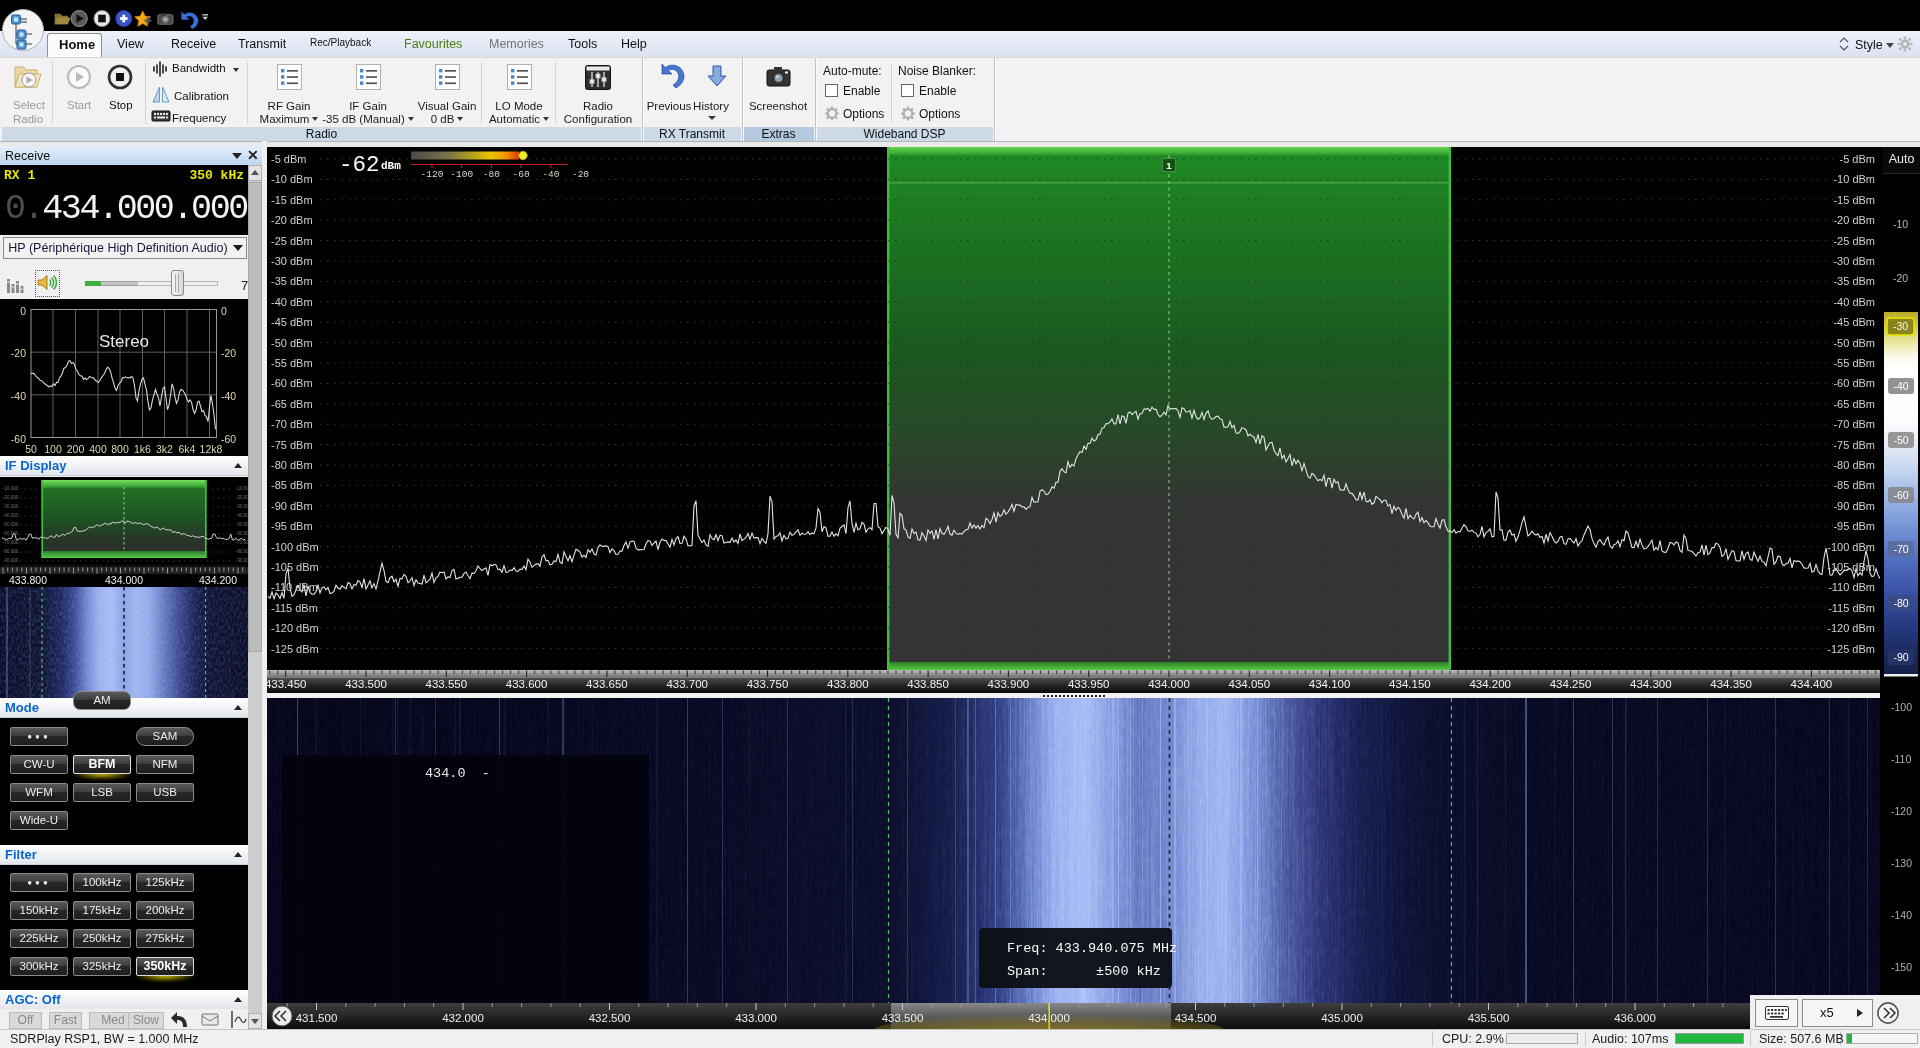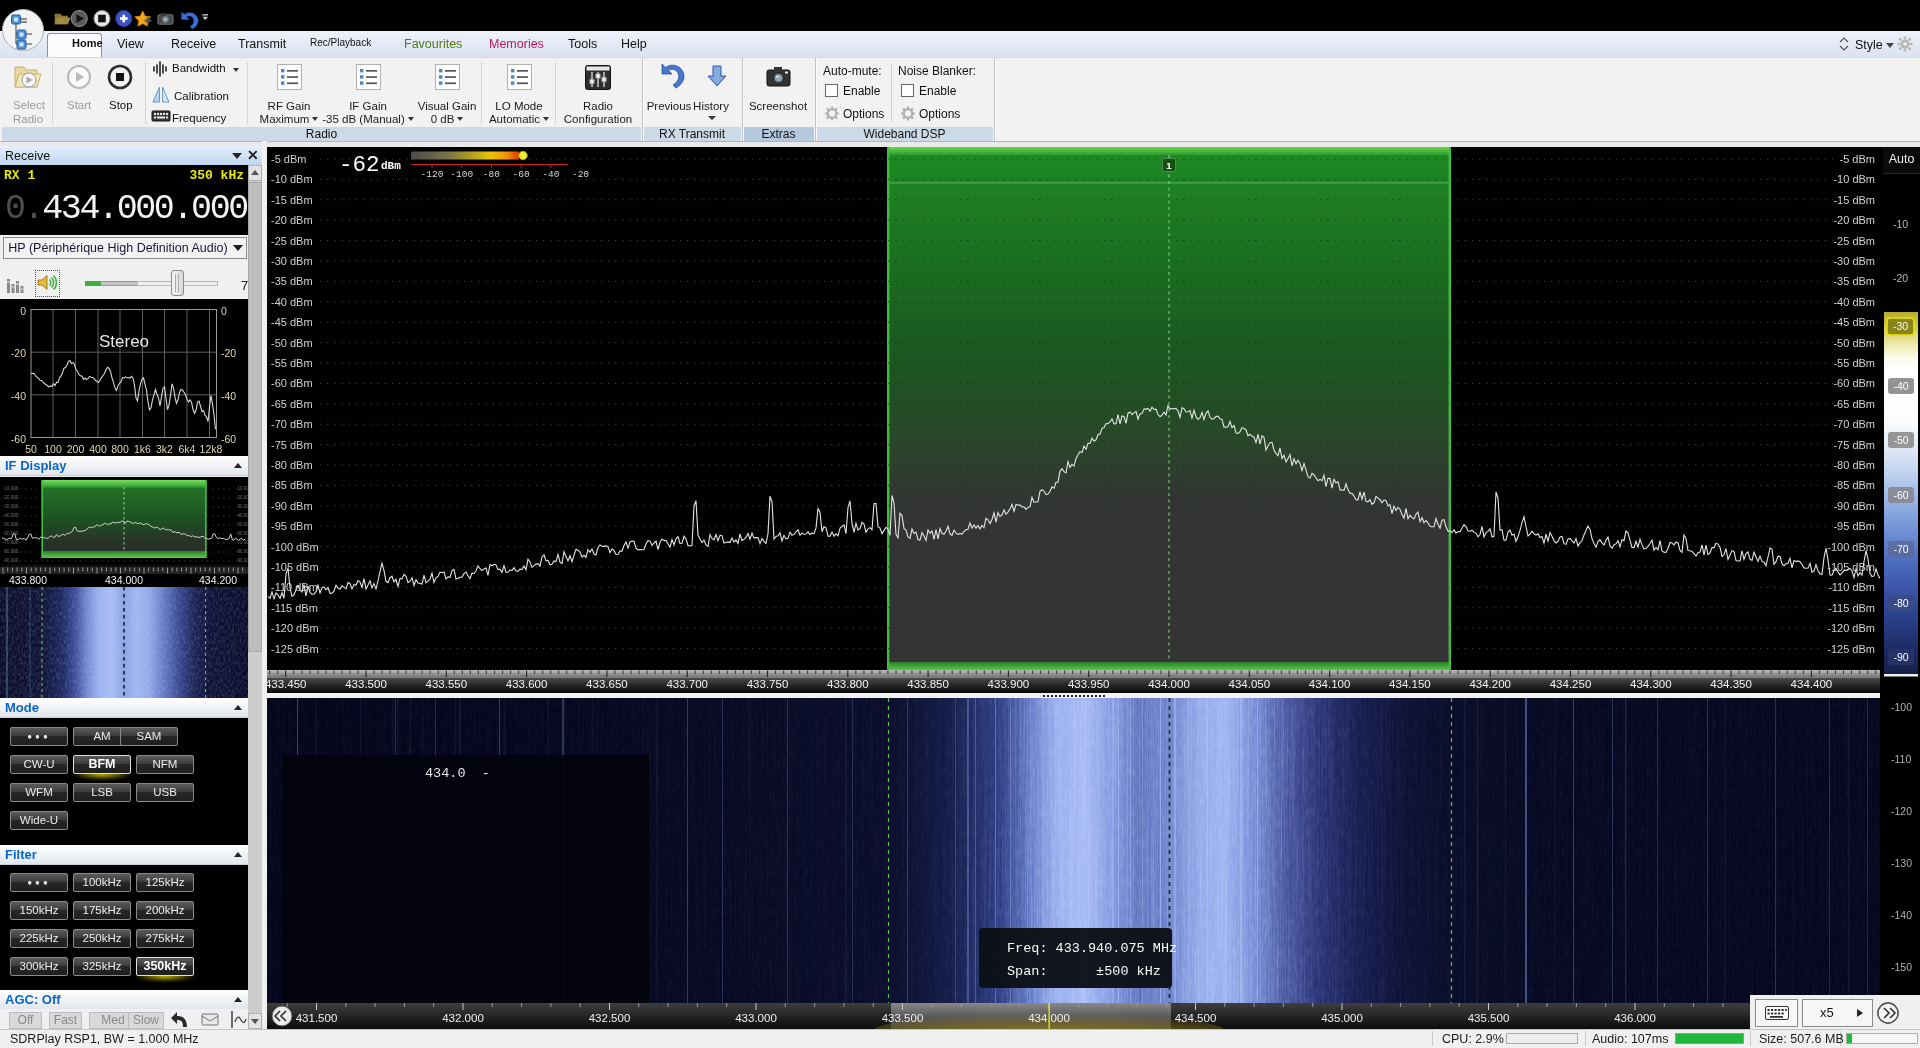--- a/index.html
+++ b/index.html
@@ -48,27 +48,27 @@
 </g>
 <rect x="10.5" y="7" width="9" height="9" rx="1.5" fill="#4a94d8" stroke="#2a5a9a"></rect>
     <rect x="13" y="9.5" width="4" height="4" fill="#cfe4f4"></rect>
 <rect x="16" y="22" width="9" height="9" rx="1.5" fill="#4a94d8" stroke="#2a5a9a"></rect>
     <rect x="18.5" y="24.5" width="4" height="4" fill="#cfe4f4"></rect>
 <rect x="16" y="32" width="9" height="9" rx="1.5" fill="#4a94d8" stroke="#2a5a9a"></rect>
     <rect x="18.5" y="34.5" width="4" height="4" fill="#cfe4f4"></rect>
 </svg>
 <div style="position:absolute;left:0px;top:31px;width:1920px;height:26px;background:linear-gradient(#eef1fa,#dce2f2);border-bottom:1px solid #c8cdd8;"></div>
 <div style="position:absolute;left:47px;top:33px;width:53px;height:24px;background:#fbfbfb;border:1px solid #919191;border-bottom:none;border-radius:3px 3px 0 0;"></div>
-<span style="position:absolute;left:72px;top:37px;white-space:nowrap;font-size:11px;color:#111;font-weight:bold;">Home</span>
+<span style="position:absolute;left:59px;top:37px;white-space:nowrap;font-size:13px;color:#111;font-weight:bold;">Home</span>
 <span style="position:absolute;left:117px;top:37px;white-space:nowrap;font-size:12.5px;color:#111;font-weight:normal;">View</span>
 <span style="position:absolute;left:171px;top:37px;white-space:nowrap;font-size:12.5px;color:#111;font-weight:normal;">Receive</span>
 <span style="position:absolute;left:238px;top:37px;white-space:nowrap;font-size:12.5px;color:#111;font-weight:normal;">Transmit</span>
 <span style="position:absolute;left:310px;top:37px;white-space:nowrap;font-size:10px;color:#111;font-weight:normal;">Rec/Playback</span>
 <span style="position:absolute;left:404px;top:37px;white-space:nowrap;font-size:12.5px;color:#4d7c0f;font-weight:normal;">Favourites</span>
-<span style="position:absolute;left:489px;top:37px;white-space:nowrap;font-size:12.5px;color:#be185d;font-weight:normal;">Memories</span>
+<span style="position:absolute;left:489px;top:37px;white-space:nowrap;font-size:12.5px;color:#737373;font-weight:normal;">Memories</span>
 <span style="position:absolute;left:568px;top:37px;white-space:nowrap;font-size:12.5px;color:#111;font-weight:normal;">Tools</span>
 <span style="position:absolute;left:621px;top:37px;white-space:nowrap;font-size:12.5px;color:#111;font-weight:normal;">Help</span>
 <svg style="position:absolute;left:1838px;top:37px" width="12" height="14" viewBox="0 0 12 14">
 <path d="M2 5 L6 1 L10 5" fill="none" stroke="#555" stroke-width="1.2"></path>
     <path d="M2 9 L6 13 L10 9" fill="none" stroke="#555" stroke-width="1.2"></path>
   </svg>
 <span style="position:absolute;left:1855px;top:38px;white-space:nowrap;font-size:12.5px;color:#111;">Style</span>
 <div style="position:absolute;left:1886px;top:43px;width:0;height:0;border-left:4px solid transparent;border-right:4px solid transparent;border-top:5px solid #444;"></div>
 <svg style="position:absolute;left:1897px;top:36px" width="16" height="16" viewBox="0 0 16 16">
 <circle cx="8" cy="8" r="4.5" fill="#b8b8b8"></circle>
@@ -514,22 +514,22 @@
 <line x1="42" y1="0" x2="42" y2="111" stroke="#55bb55" stroke-width="1.2" stroke-dasharray="3 3"></line>
 <line x1="205.5" y1="0" x2="205.5" y2="111" stroke="#55bb55" stroke-width="1.2" stroke-dasharray="3 3"></line>
 <line x1="124" y1="0" x2="124" y2="111" stroke="#0a0a18" stroke-width="1.4" stroke-dasharray="3.5 3.5"></line>
 </svg>
 <div class="hd" style="top:698px;">
     <span style="position:absolute;left:5px;top:2px;">Mode</span>
   </div>
 <div style="position:absolute;left:234px;top:705px;width:0;height:0;border-left:4.5px solid transparent;border-right:4.5px solid transparent;border-bottom:5.5px solid #222;"></div>
 <div style="position:absolute;left:0px;top:718px;width:248px;height:127px;background:#000;"></div>
 <div class="mb" style="left:10px;top:727px;"><span style="font-size:8px;letter-spacing:3px;vertical-align:2px;">●●●</span></div>
-<div class="mb" style="left:73px;top:727px;">AM</div>
-<div class="mb" style="left:120px;top:727px;">SAM</div>
+<div class="mb" style="left:73px;top:691px;border-radius:7px;">AM</div>
+<div class="mb" style="left:136px;top:727px;border-radius:9px;">SAM</div>
 <div class="mb" style="left:10px;top:755px;">CW-U</div>
 <div class="glow" style="left:71px;top:768px;"></div>
 <div class="mb mbs" style="left:73px;top:755px;">BFM</div>
 <div class="mb" style="left:136px;top:755px;">NFM</div>
 <div class="mb" style="left:10px;top:783px;">WFM</div>
 <div class="mb" style="left:73px;top:783px;">LSB</div>
 <div class="mb" style="left:136px;top:783px;">USB</div>
 <div class="mb" style="left:10px;top:811px;">Wide-U</div>
 <div class="hd" style="top:845px;text-align:right;">
     <span style="position:absolute;left:5px;top:2px;">Filter</span>

